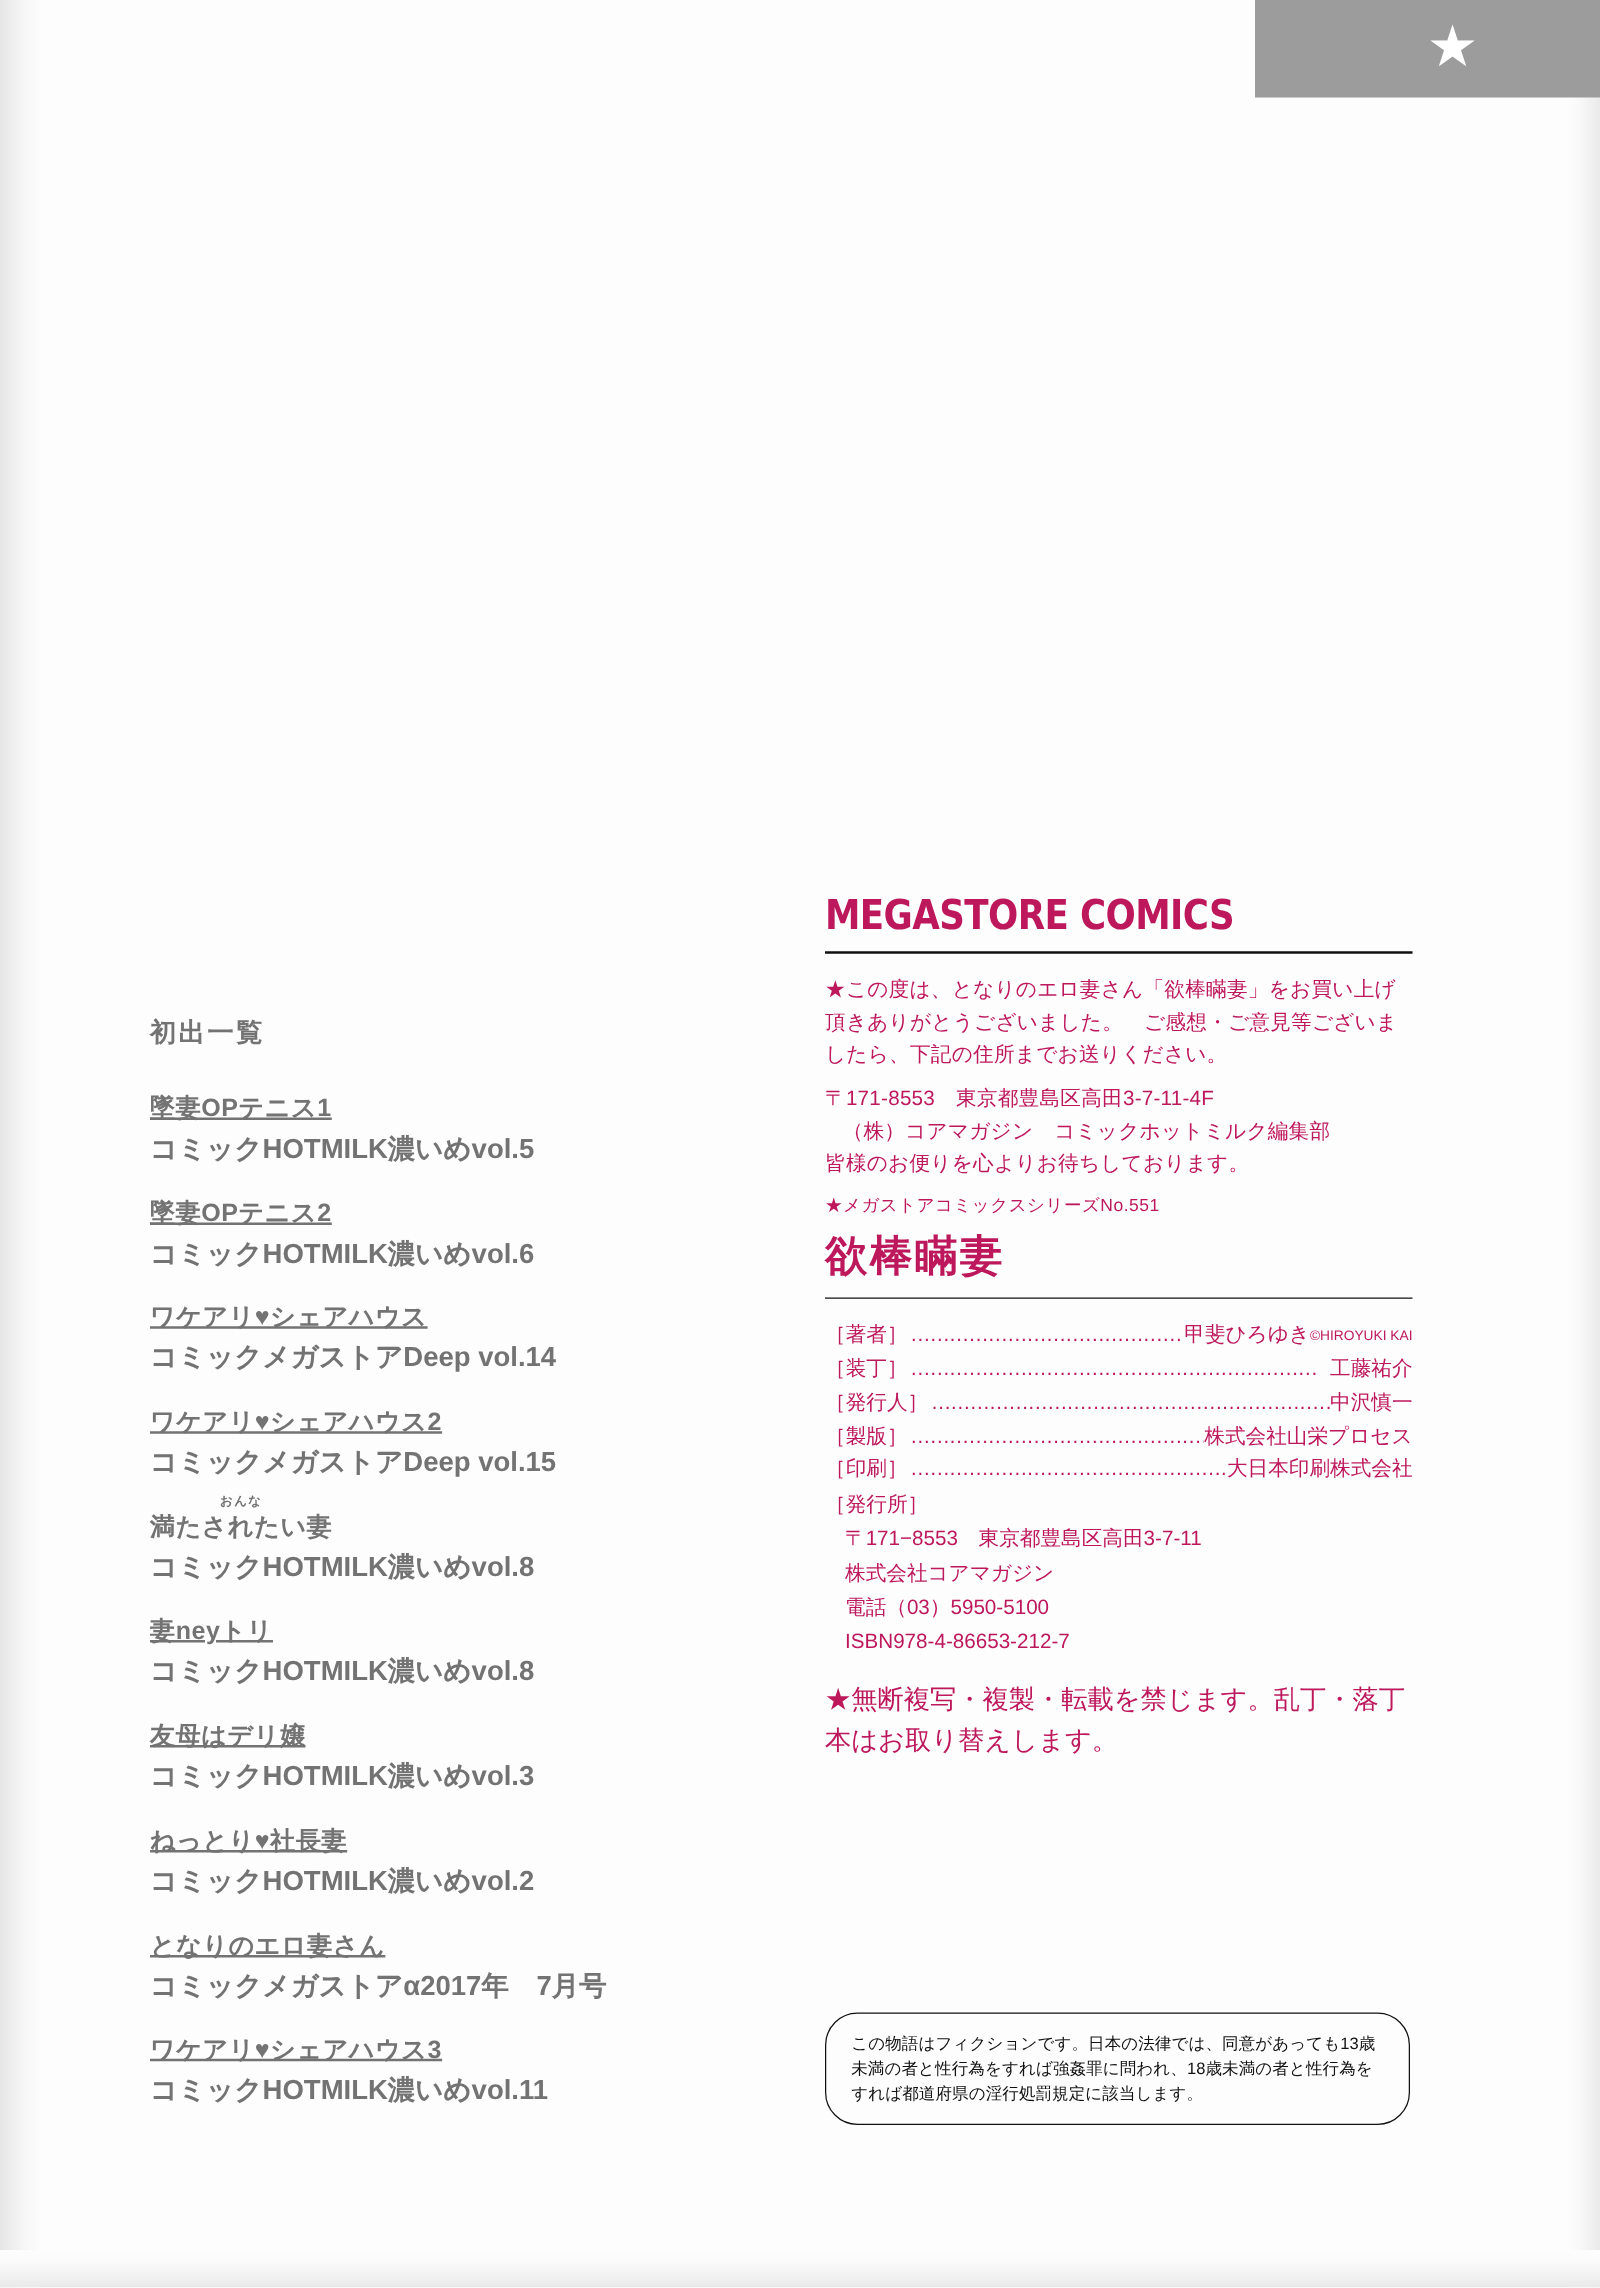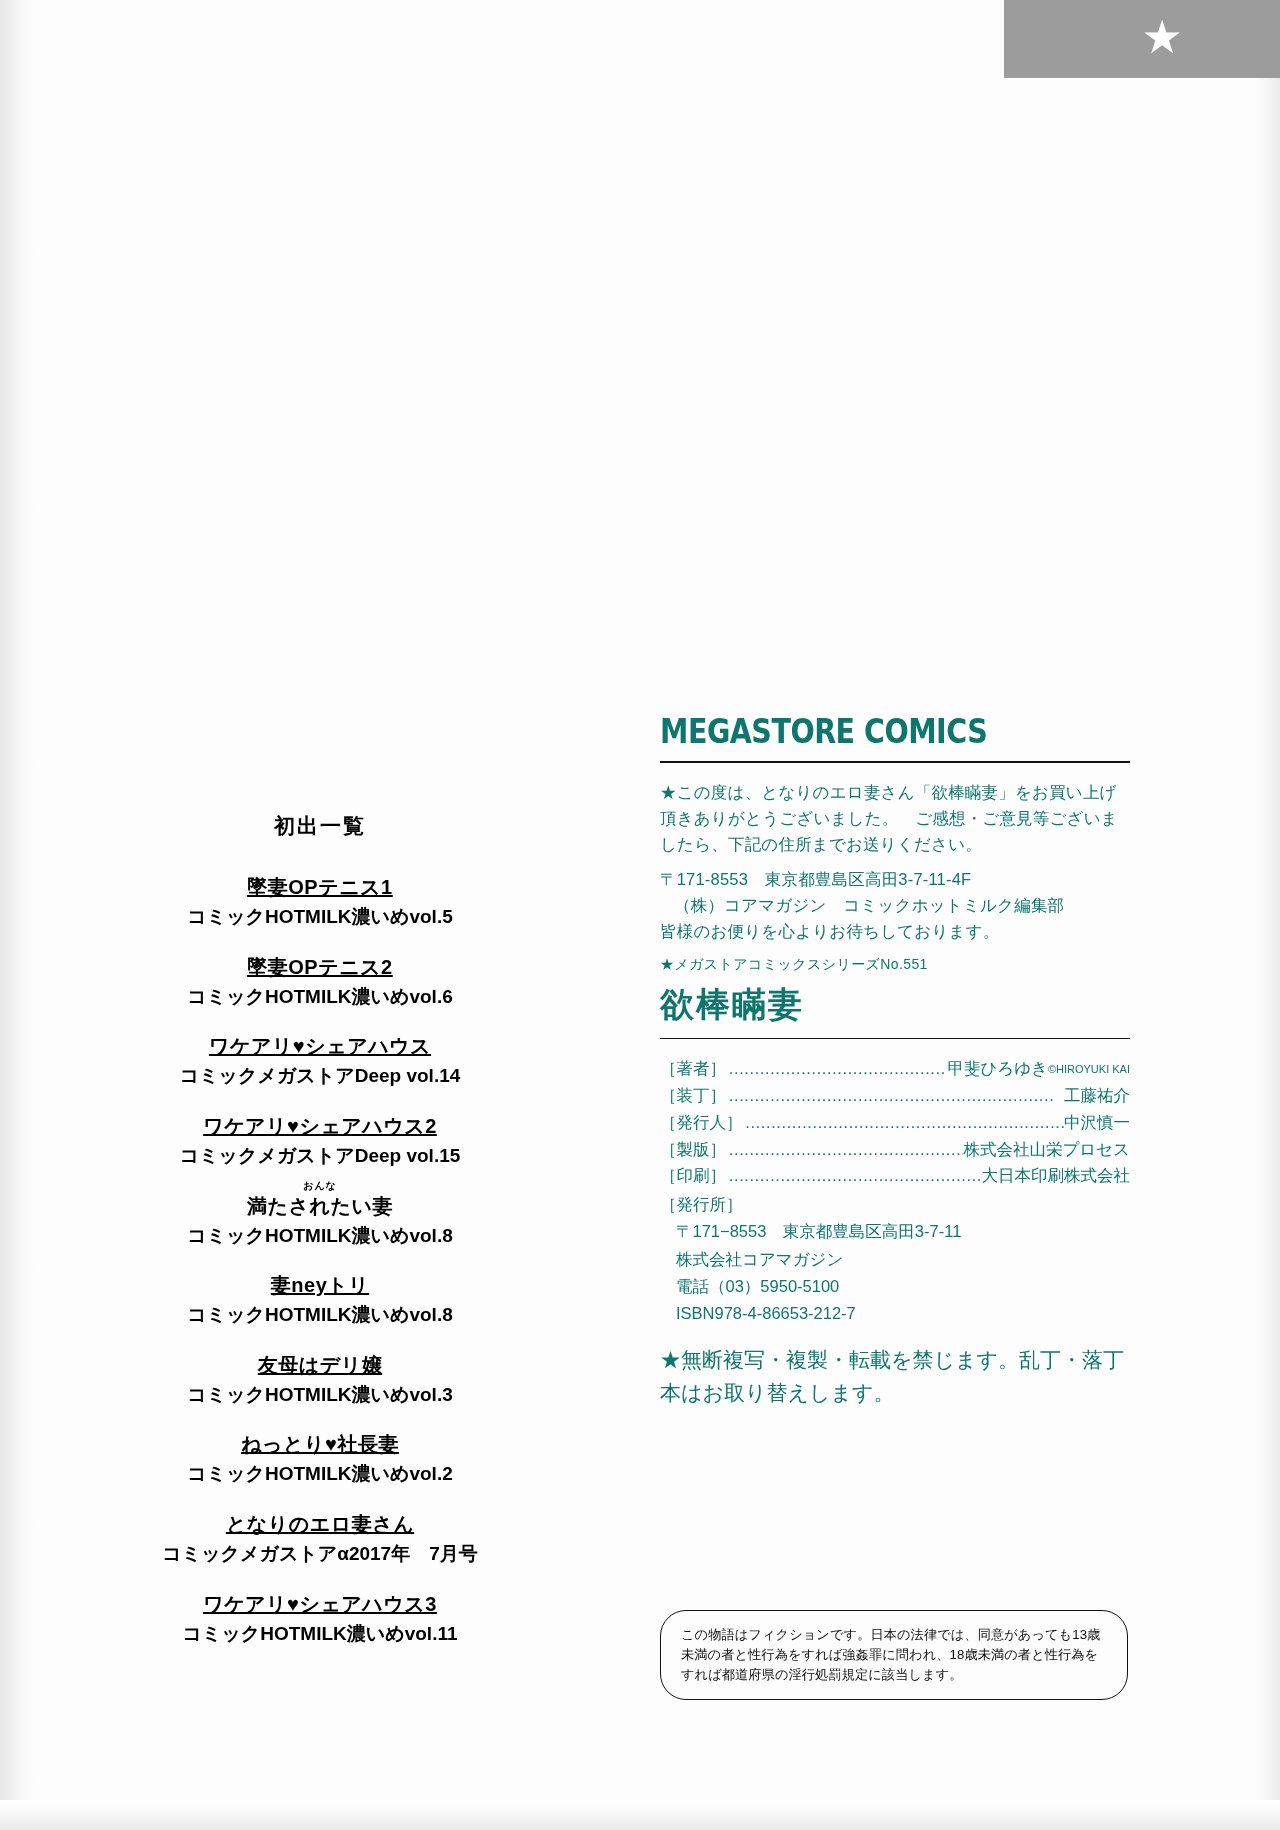--- a/index.html
+++ b/index.html
@@ -60,43 +60,42 @@
     margin-top: -4px;
     margin-left: 40px;
   }
 
   
   .left-col {
     position: absolute;
     left: 120px;
     top: 812px;
     width: 400px;
-    text-align: center;
-    color: #000000;
+    color: #737373;
   }
   .left-col .col-title {
     font-size: 21px;
     font-weight: bold;
     letter-spacing: 2px;
     margin-bottom: 34px;
   }
   .cred-item {
     margin-bottom: 24px;
     line-height: 1.35;
   }
   .cred-item .t {
     font-size: 20px;
     font-weight: bold;
     letter-spacing: 0.5px;
     display: block;
     margin-bottom: 3px;
     text-decoration: underline;
   }
   .cred-item .s {
-    font-size: 19px;
+    font-size: 22px;
     font-weight: bold;
     letter-spacing: 0px;
     display: block;
   }
   .ruby-wrap {
     display: inline-block;
     position: relative;
   }
   .ruby-wrap .ruby {
     position: absolute;
@@ -108,21 +107,21 @@
     white-space: nowrap;
     letter-spacing: 1px;
   }
 
   
   .right-col {
     position: absolute;
     left: 660px;
     top: 712px;
     width: 470px;
-    color: #0f766e;
+    color: #be185d;
   }
   .mega-title {
     font-size: 33px;
     font-weight: bold;
     letter-spacing: -0.5px;
     font-family: "DejaVu Sans", sans-serif;
     font-stretch: condensed;
     transform: scaleX(0.96);
     transform-origin: left center;
     white-space: nowrap;

